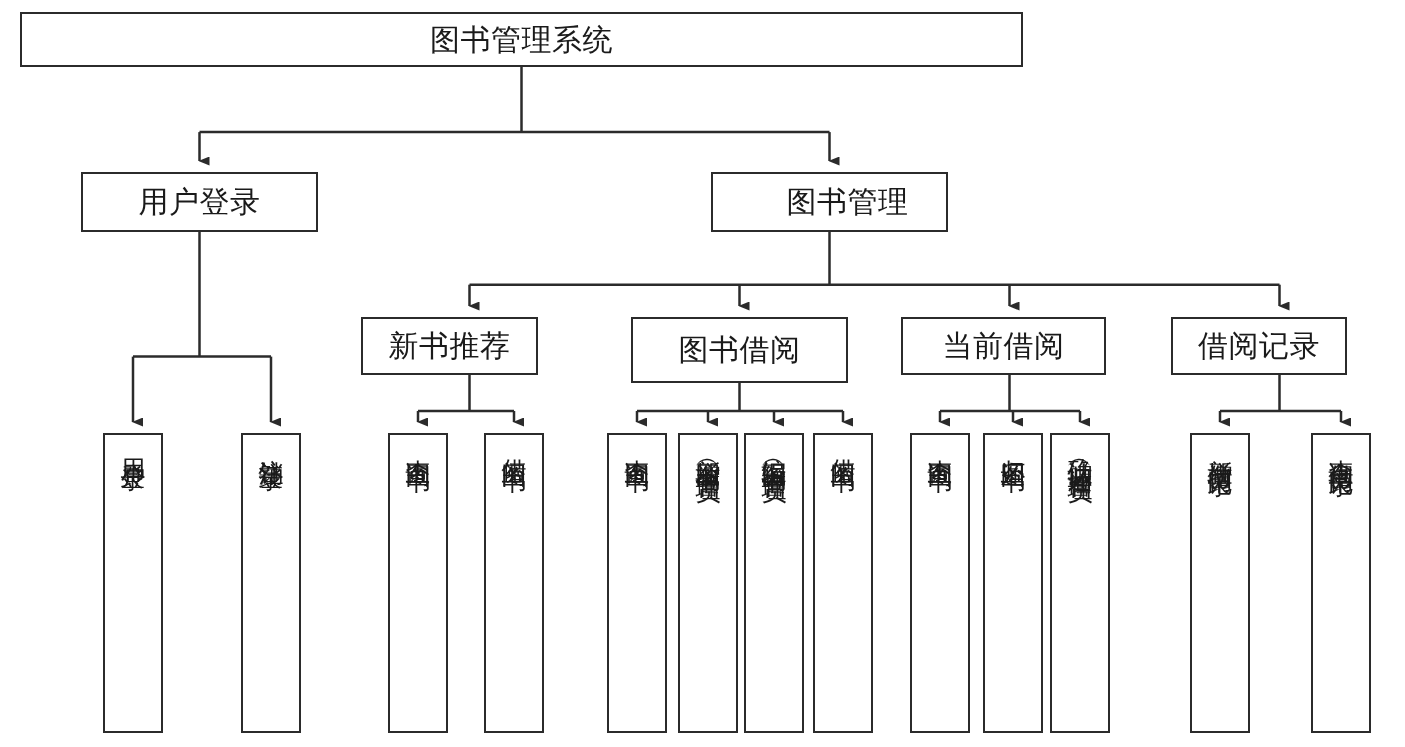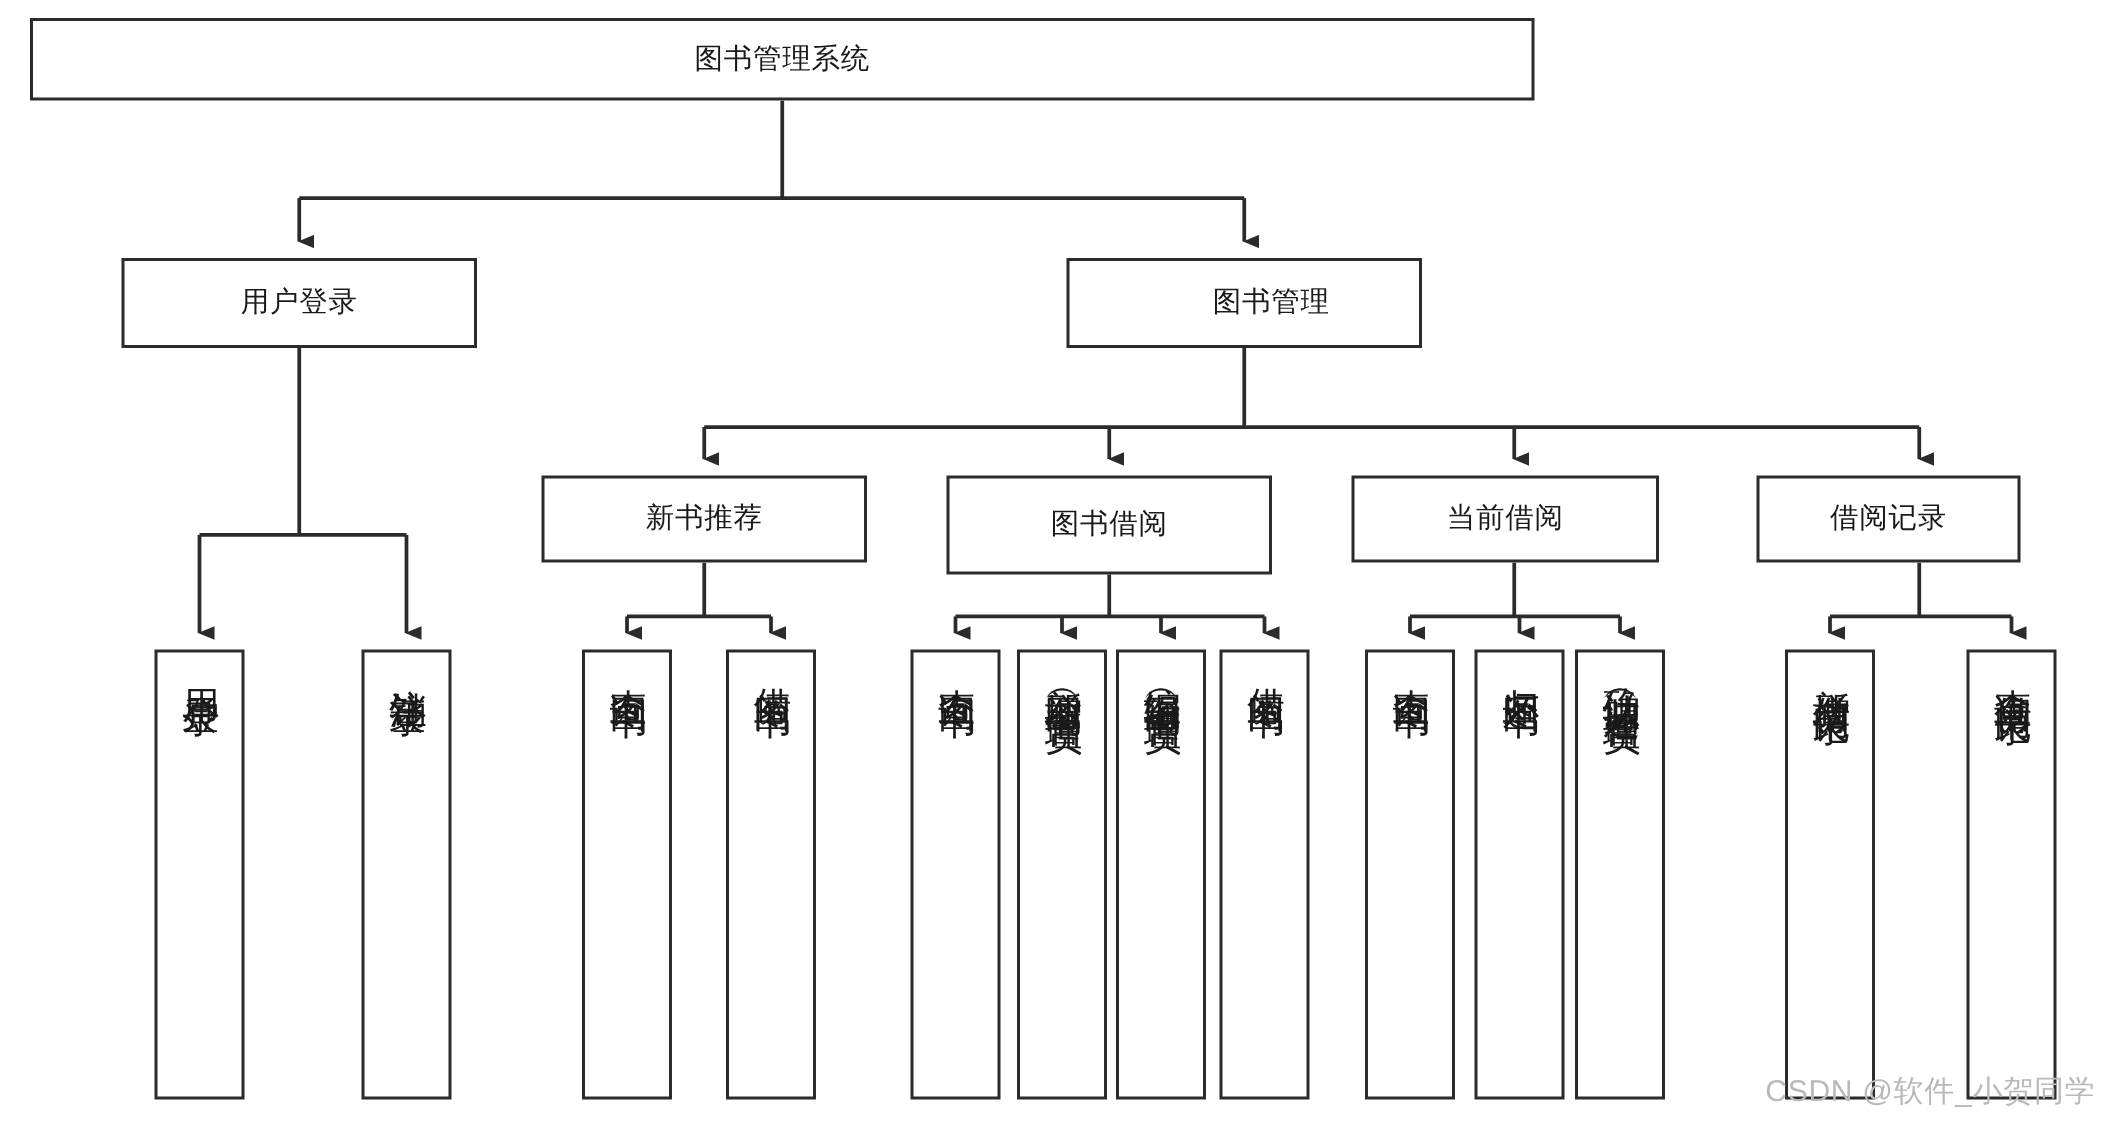--- a/index.html
+++ b/index.html
@@ -34,21 +34,21 @@
     justify-content: center;
     color: #1a1a1a;
   }
   .node-label {
     display: block;
     text-align: center;
     line-height: 1.05;
     white-space: nowrap;
   }
   .node.horizontal .node-label {
-    font-size: 19px;
+    font-size: 30px;
     letter-spacing: 0.5px;
   }
   .node.vertical {
     align-items: flex-start;
     padding-top: 4px;
   }
   .node.vertical .node-label {
     writing-mode: vertical-rl;
     text-orientation: upright;
     font-size: 25px;
@@ -116,21 +116,21 @@
   <div id="nodes">
       <div class="node horizontal" style="left: 20px; top: 12px; width: 1003px; height: 55px;">
         <span class="node-label">图书管理系统</span>
       </div>
       <div class="node horizontal" style="left: 81px; top: 172px; width: 237px; height: 60px;">
         <span class="node-label">用户登录</span>
       </div>
       <div class="node horizontal" style="left: 711px; top: 172px; width: 237px; height: 60px; padding-left: 36px;">
         <span class="node-label">图书管理</span>
       </div>
-      <div class="node horizontal" style="left: 361px; top: 317px; width: 217px; height: 58px;">
+      <div class="node horizontal" style="left: 361px; top: 317px; width: 177px; height: 58px;">
         <span class="node-label">新书推荐</span>
       </div>
       <div class="node horizontal" style="left: 631px; top: 317px; width: 217px; height: 66px;">
         <span class="node-label">图书借阅</span>
       </div>
       <div class="node horizontal" style="left: 901px; top: 317px; width: 205px; height: 58px;">
         <span class="node-label">当前借阅</span>
       </div>
       <div class="node horizontal" style="left: 1171px; top: 317px; width: 176px; height: 58px;">
         <span class="node-label">借阅记录</span>
@@ -169,14 +169,13 @@
         <span class="node-label">确认归还（管理员）</span>
       </div>
       <div class="node vertical" style="left: 1190px; top: 433px; width: 60px; height: 300px;">
         <span class="node-label">新增借阅记录</span>
       </div>
       <div class="node vertical" style="left: 1311px; top: 433px; width: 60px; height: 300px;">
         <span class="node-label">查询借阅记录</span>
       </div>
     </div>
 
-  <div class="watermark">CSDN @软件_小贺同学</div>
 </div>
 
 </body></html>

